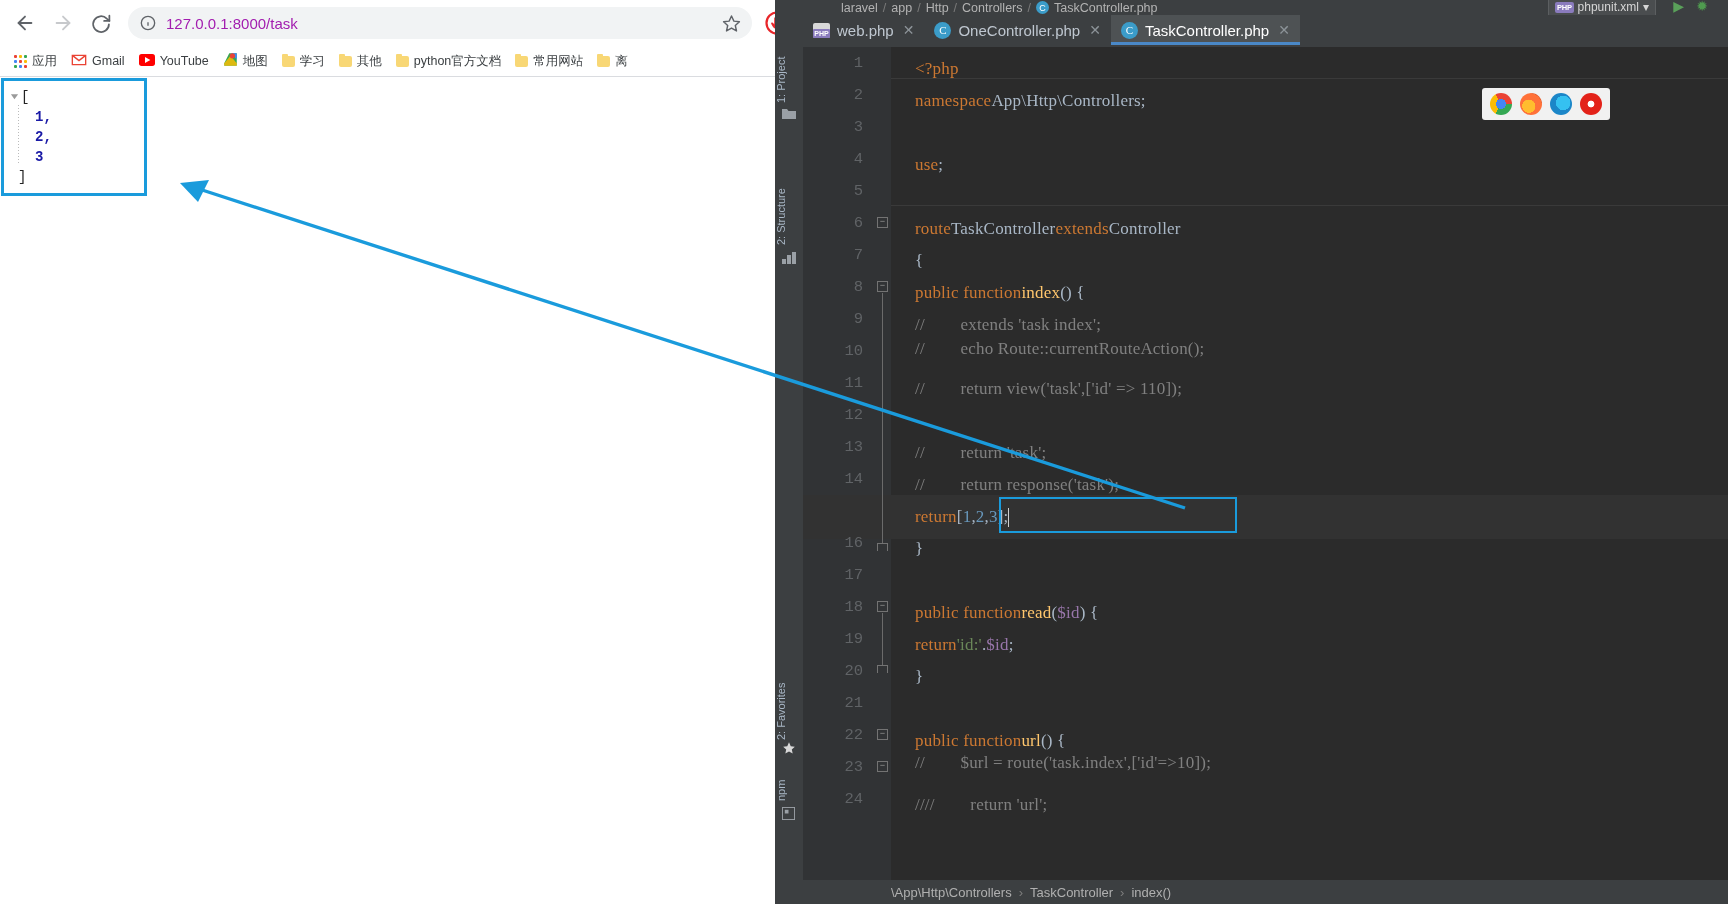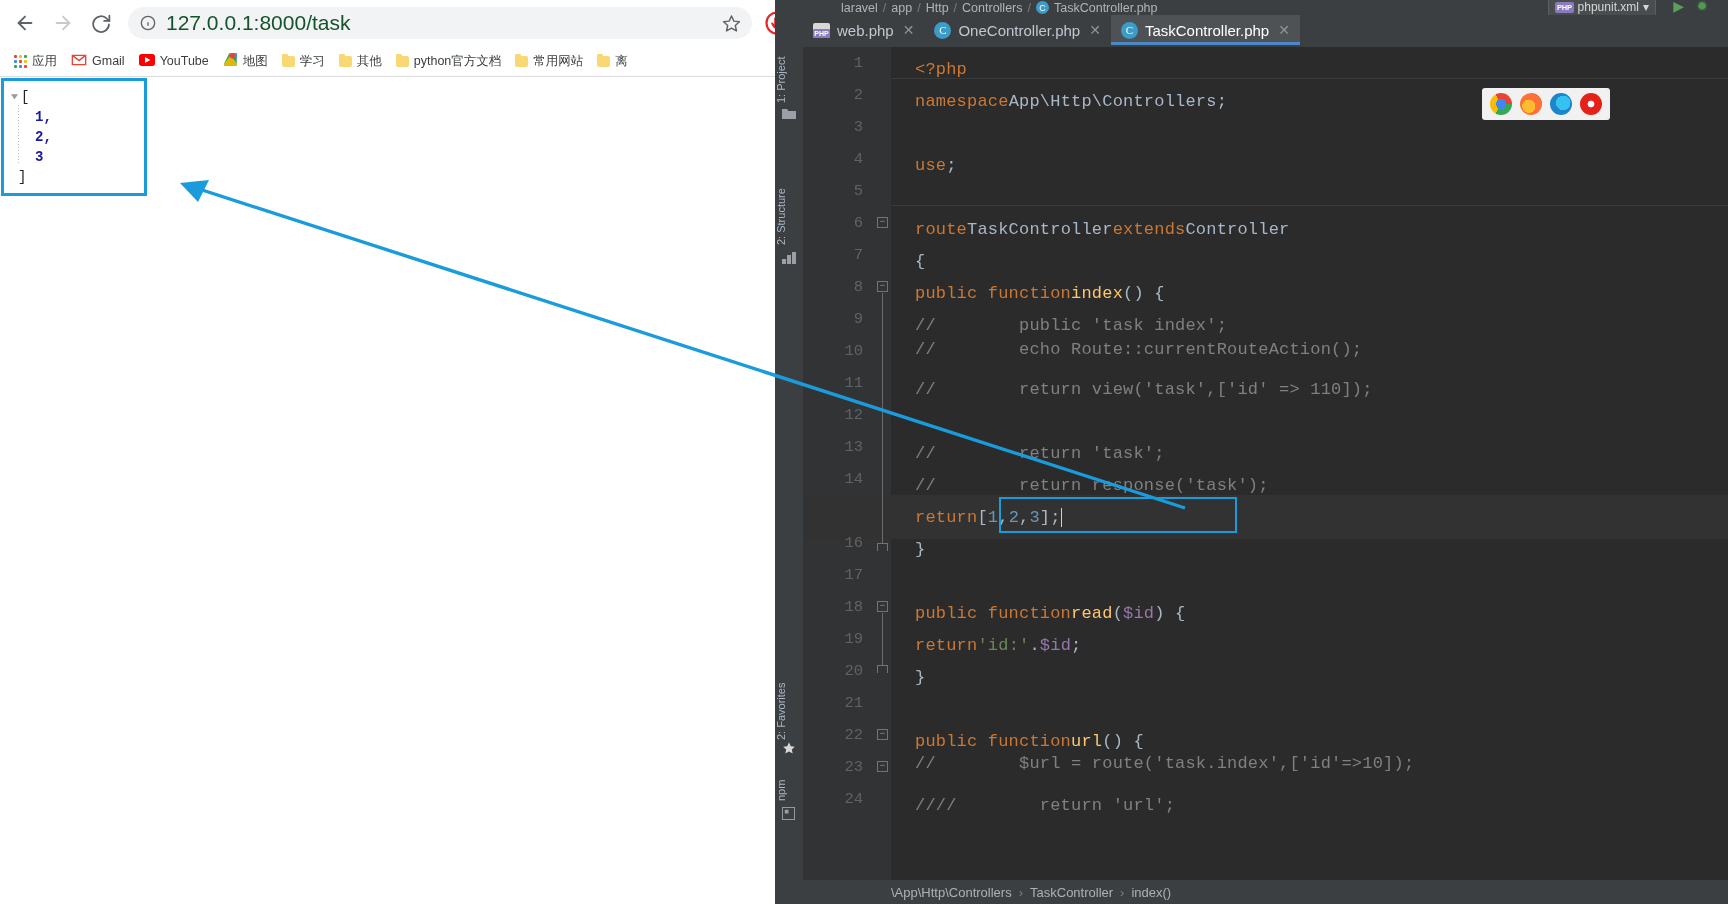--- a/index.html
+++ b/index.html
@@ -24,21 +24,21 @@
   }
   .nav-btn svg{display:block;}
   .nav-btn.disabled{color:#c7c9cc;}
   .omnibox{
     flex:1 1 auto;height:32px;background:#f1f3f4;border-radius:16px;
     display:flex;align-items:center;padding:0 10px;margin:0 6px;
     min-width:0;
   }
   .omni-info{width:20px;height:20px;flex:0 0 auto;color:#5f6368;display:flex;align-items:center;justify-content:center;}
   .omni-url{
-    flex:1 1 auto;font-size:21px;color:#14532d;padding-left:8px;
+    flex:1 1 auto;font-size:15px;color:#a21caf;padding-left:8px;
     white-space:nowrap;overflow:hidden;text-overflow:ellipsis;
     font-family:"Liberation Sans", sans-serif;
   }
   .omni-star{width:22px;height:22px;flex:0 0 auto;color:#5f6368;display:flex;align-items:center;justify-content:center;}
   .ext-icon{
     width:30px;height:30px;flex:0 0 auto;display:flex;align-items:center;justify-content:center;
   }
   
   .bookmarks{
     height:30px;display:flex;align-items:center;padding:0 8px;gap:2px;
@@ -151,21 +151,21 @@
   .gutter{
     position:absolute;left:0;top:0;width:88px;bottom:0;background:#313335;
   }
   .ln{
     position:absolute;left:0;width:60px;text-align:right;color:#606366;font-size:15.5px;
     font-family:"Liberation Mono",monospace;
   }
   .ln.cur{color:#a4a3a3;}
   .codeline{
     position:absolute;left:0;right:0;height:44px;display:flex;align-items:center;
-    font-size:17px;font-family:Liberation Mono, monospace;white-space:pre;
+    font-size:17px;font-family:Liberation Serif, serif;white-space:pre;
     color:#a9b7c6;letter-spacing:.2px;
   }
   .codeline.hl{background:#323232;}
   .kw{color:#cc7832;}
   .cls{color:#a9b7c6;}
   .fn{color:#ffc66d;}
   .str{color:#6a8759;}
   .cmt{color:#808080;}
   .var{color:#9876aa;}
   .num{color:#6897bb;}
@@ -423,21 +423,21 @@
         <div class="codeline" style="top: 96px; padding-left: 112px;"><span class="kw">use</span> <span class="punct">;</span></div>
         <div class="ln" style="top: 135px;">5</div>
         <div class="codeline" style="top: 128px; padding-left: 112px;"></div>
         <div class="ln" style="top: 167px;">6</div>
         <div class="codeline" style="top: 160px; padding-left: 112px;"><span class="kw">route</span> <span class="cls">TaskController</span> <span class="kw">extends</span> <span class="cls">Controller</span></div>
         <div class="ln" style="top: 199px;">7</div>
         <div class="codeline" style="top: 192px; padding-left: 112px;"><span class="punct">{</span></div>
         <div class="ln" style="top: 231px;">8</div>
         <div class="codeline" style="top: 224px; padding-left: 112px;">    <span class="kw">public function</span> <span class="fn">index</span><span class="punct">() {</span></div>
         <div class="ln" style="top: 263px;">9</div>
-        <div class="codeline" style="top: 256px; padding-left: 112px;"><span class="cmt">//        public 'task index';</span></div>
+        <div class="codeline" style="top: 256px; padding-left: 112px;"><span class="cmt">//        extends 'task index';</span></div>
         <div class="ln" style="top: 295px;">10</div>
         <div class="codeline" style="top: 280px; padding-left: 112px;"><span class="cmt">//        echo Route::currentRouteAction();</span></div>
         <div class="ln" style="top: 327px;">11</div>
         <div class="codeline" style="top: 320px; padding-left: 112px;"><span class="cmt">//        return view('task',['id' =&gt; 110]);</span></div>
         <div class="ln" style="top: 359px;">12</div>
         <div class="codeline" style="top: 352px; padding-left: 112px;"></div>
         <div class="ln" style="top: 391px;">13</div>
         <div class="codeline" style="top: 384px; padding-left: 112px;"><span class="cmt">//        return 'task';</span></div>
         <div class="ln" style="top: 423px;">14</div>
         <div class="codeline" style="top: 416px; padding-left: 112px;"><span class="cmt">//        return response('task');</span></div>

